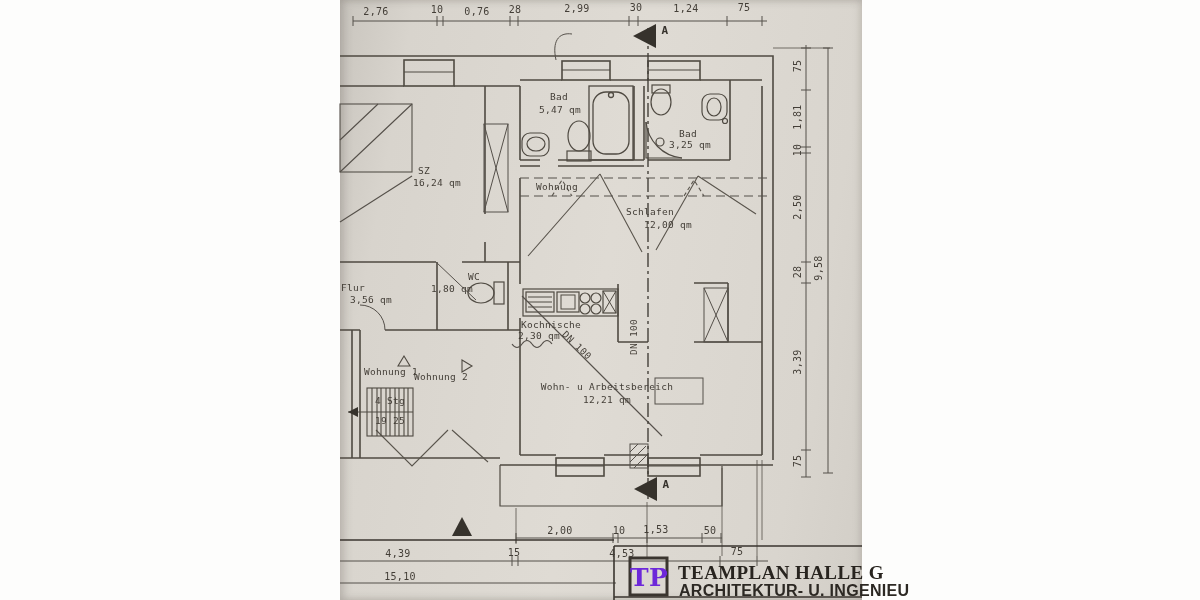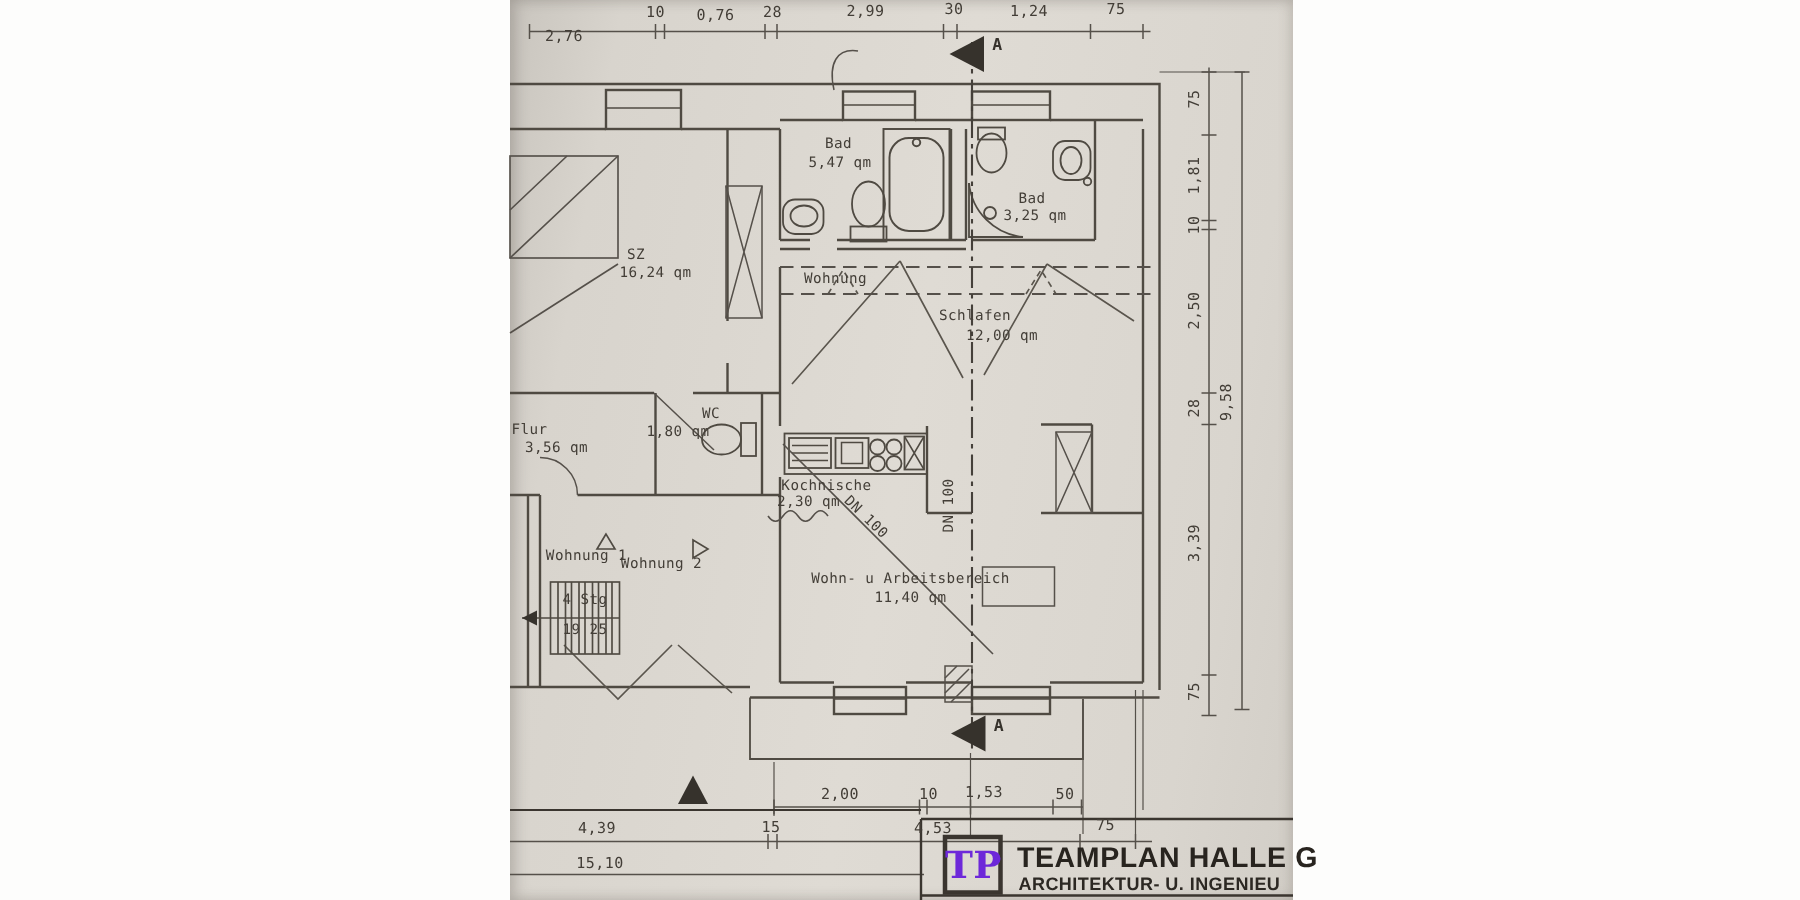--- a/index.html
+++ b/index.html
@@ -8,22 +8,22 @@
     background:linear-gradient(100deg,#c9c5be 0%,#d8d4cd 12%,#dfdbd4 50%,#d9d5ce 85%,#d2cec7 100%);
     box-shadow:inset 4px 0 9px rgba(90,85,78,.25), inset -3px 0 7px rgba(120,115,108,.18);}
   svg.lines{position:absolute;left:0;top:0;width:1200px;height:600px;}
   .lbl{position:absolute;transform:translate(-50%,-50%);font:10px "DejaVu Sans Mono",monospace;
     color:#433e37;letter-spacing:.3px;white-space:nowrap;}
   .room{font-size:9.5px;}
   .rot{transform:translate(-50%,-50%) rotate(-90deg);}
   .diag{transform:translate(-50%,-50%) rotate(44deg);}
   .sec{font-size:11px;font-weight:bold;color:#36322c;}
   .la{transform:none;}
-  .co1{font-family:Liberation Sans, sans-serif;font-weight:bold;font-size:19px;color:#28241f;letter-spacing:.4px;}
-  .co2{font-family:"Liberation Sans",sans-serif;font-weight:bold;font-size:12px;color:#2c2823;letter-spacing:.3px;}
+  .co1{font-family:Liberation Serif, serif;font-weight:bold;font-size:19px;color:#28241f;letter-spacing:.4px;}
+  .co2{font-family:"Liberation Sans",sans-serif;font-weight:bold;font-size:16px;color:#2c2823;letter-spacing:.3px;}
   .tp{font-family:"DejaVu Serif",serif;font-weight:bold;font-size:25px;color:#6d28d9;}
 </style>
 </head>
 <body>
 
 <div class="stage">
   <div class="paper"></div>
 
   <svg class="lines" viewBox="0 0 1200 600">
 
@@ -182,21 +182,21 @@
       <path d="M516,508 V544 M647,502 V558 M722,468 V556 M757,460 V556 M762,460 V540" stroke-width=".8"></path>
     </g>
 
     <g stroke="#3a352f" fill="none">
       <path d="M340,540 H614" stroke-width="1.4"></path>
       <path d="M614,546 H862 M614,546 V600 M614,597 H862" stroke-width="1.6"></path>
       <rect x="630" y="558" width="37" height="37" stroke-width="3"></rect>
     </g>
   </svg>
 
-  <div class="lbl" style="left:376px;top:25px">2,76</div>
+  <div class="lbl" style="left:376px;top:11px">2,76</div>
   <div class="lbl" style="left:437px;top:9px">10</div>
   <div class="lbl" style="left:477px;top:11px">0,76</div>
   <div class="lbl" style="left:515px;top:9px">28</div>
   <div class="lbl" style="left:577px;top:8px">2,99</div>
   <div class="lbl" style="left:636px;top:7px">30</div>
   <div class="lbl" style="left:686px;top:8px">1,24</div>
   <div class="lbl" style="left:744px;top:7px">75</div>
 
   <div class="lbl rot" style="left:797px;top:66px">75</div>
   <div class="lbl rot" style="left:797px;top:117px">1,81</div>
@@ -225,21 +225,21 @@
   <div class="lbl room" style="left:690px;top:144px">3,25 qm</div>
   <div class="lbl room" style="left:650px;top:211px">Schlafen</div>
   <div class="lbl room" style="left:668px;top:224px">12,00 qm</div>
   <div class="lbl room" style="left:353px;top:287px">Flur</div>
   <div class="lbl room" style="left:371px;top:299px">3,56 qm</div>
   <div class="lbl room" style="left:474px;top:276px">WC</div>
   <div class="lbl room" style="left:452px;top:288px">1,80 qm</div>
   <div class="lbl room" style="left:551px;top:324px">Kochnische</div>
   <div class="lbl room" style="left:539px;top:335px">2,30 qm</div>
   <div class="lbl room" style="left:607px;top:386px">Wohn- u Arbeitsbereich</div>
-  <div class="lbl room" style="left:607px;top:399px">11,40 qm</div>
+  <div class="lbl room" style="left:607px;top:399px">12,21 qm</div>
 
   <div class="lbl room" style="left:557px;top:186px">Wohnung</div>
   <div class="lbl room" style="left:391px;top:371px">Wohnung 1</div>
   <div class="lbl room" style="left:441px;top:376px">Wohnung 2</div>
   <div class="lbl room" style="left:390px;top:400px">4 Stg</div>
   <div class="lbl room" style="left:390px;top:420px">19 25</div>
   <div class="lbl room diag" style="left:577px;top:345px">DN 100</div>
   <div class="lbl room rot" style="left:633px;top:337px">DN 100</div>
   <div class="lbl sec" style="left:665px;top:30px">A</div>
   <div class="lbl sec" style="left:666px;top:484px">A</div>

